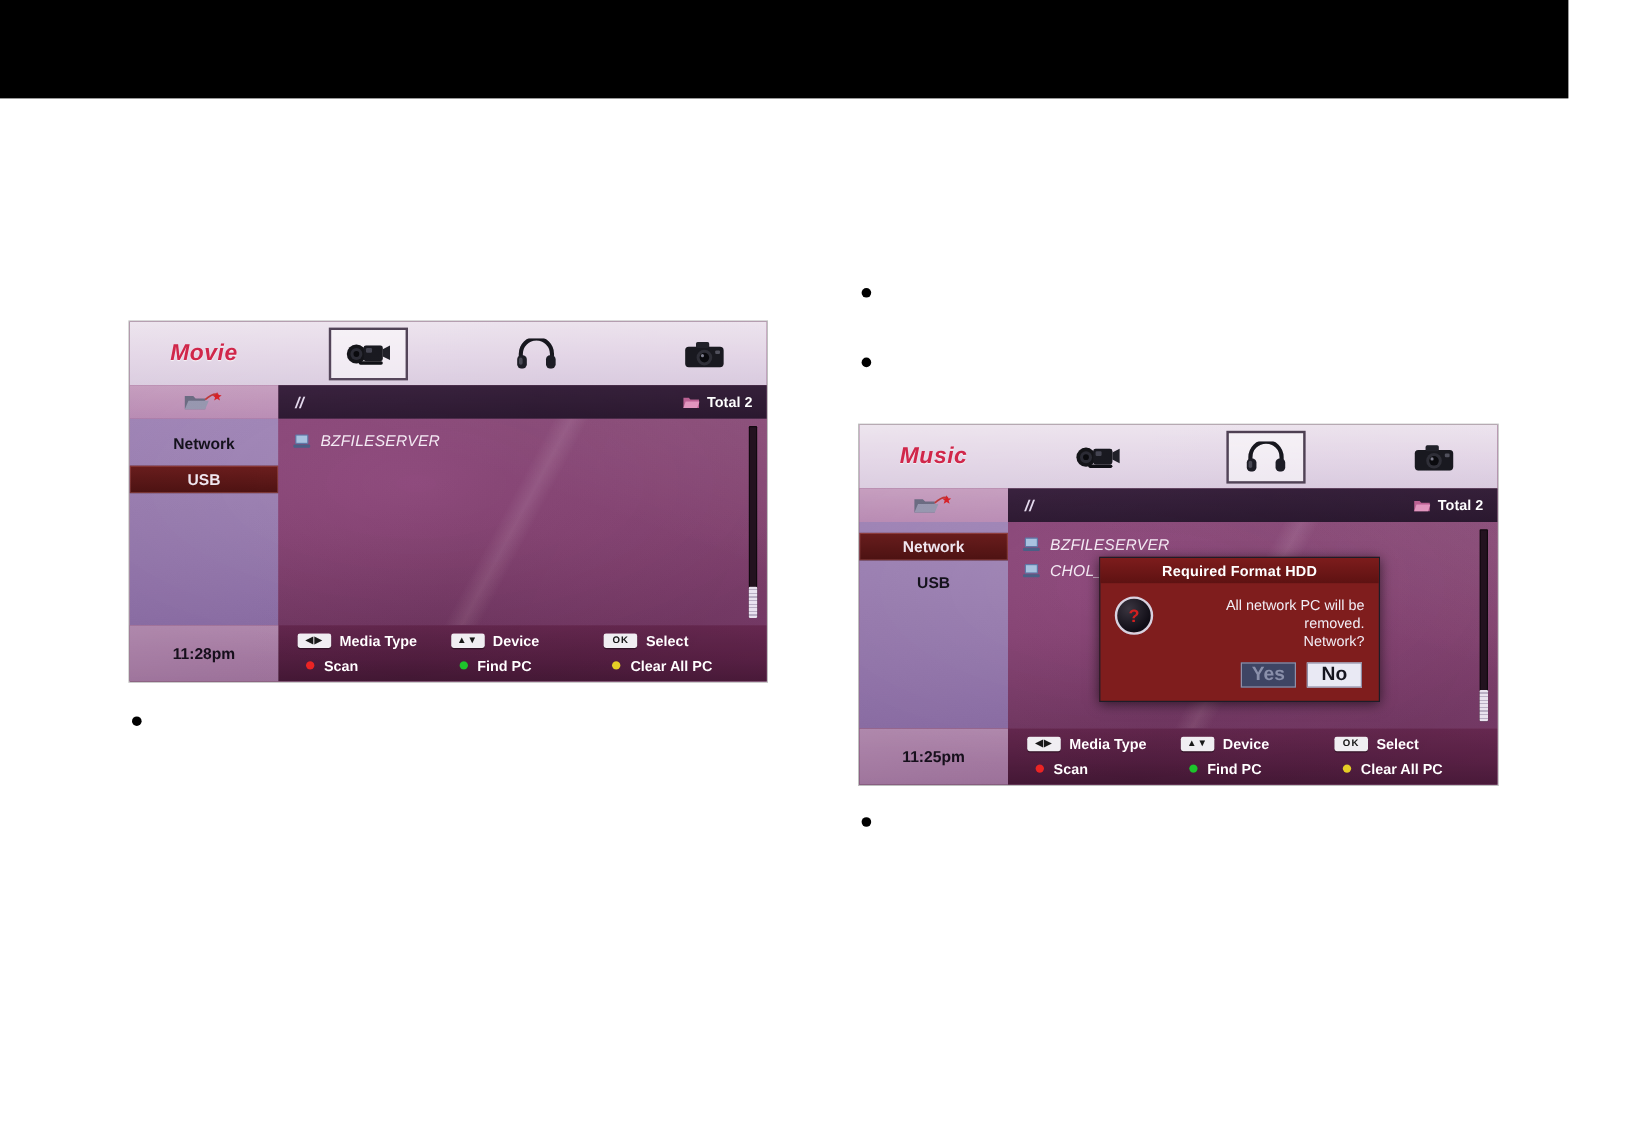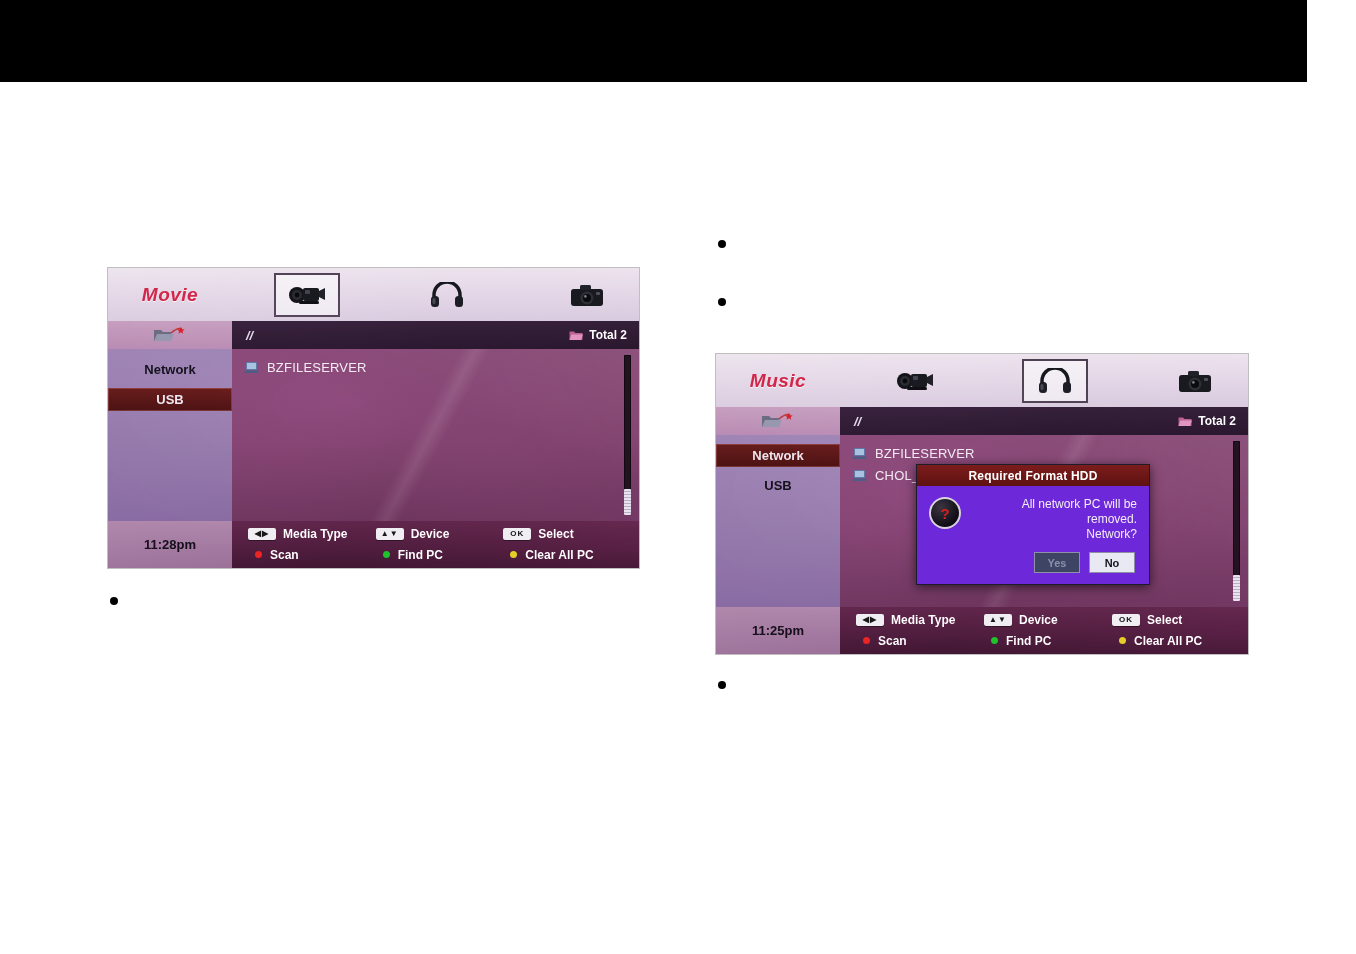--- a/index.html
+++ b/index.html
@@ -111,21 +111,21 @@
   }
   .list::before{
     content:"";position:absolute;left:0;right:0;top:0;bottom:0;
     background:linear-gradient(118deg, transparent 46%, rgba(255,255,255,0.10) 49%, transparent 52%);
     pointer-events:none;
   }
   .row{
     display:flex;align-items:center;gap:8px;height:20px;margin-bottom:2px;
     position:relative;z-index:2;
   }
-  .row-label{color:#f4eaf4;font-size:13px;letter-spacing:0.2px;}
+  .row-label{color:#f4eaf4;font-size:13px;letter-spacing:0.2px;font-style:italic;}
 
   
   .sb{
     position:absolute;right:8px;top:6px;bottom:6px;width:7px;
     background:#23121f;border-radius:1px;z-index:3;
     box-shadow:inset 0 0 0 1px rgba(0,0,0,0.5);
   }
   .sb-thumb{
     position:absolute;left:0;right:0;bottom:0;height:26px;
     background:repeating-linear-gradient(180deg,#e9e2ef 0 2px,#b9aec4 2px 3px);
@@ -153,21 +153,21 @@
     border-radius:2px;padding:1px 4px;line-height:10px;letter-spacing:1px;
     display:inline-flex;align-items:center;min-width:20px;justify-content:center;
     box-shadow:0 1px 0 rgba(0,0,0,0.4);
   }
   .dot{width:7px;height:7px;border-radius:50%;display:inline-block;margin-left:7px;}
   .hint.r2 .lbl{margin-left:1px;}
 
   
   .modal{
     position:absolute;left:200px;top:110px;width:232px;
-    background:#6d28d9;border:1px solid #1e1c28;z-index:20;
+    background:#7f1d1d;border:1px solid #1e1c28;z-index:20;
     box-shadow:0 2px 10px rgba(0,0,0,0.6);
   }
   .modal-title{
     height:21px;display:flex;align-items:center;justify-content:center;
     background:linear-gradient(180deg,#7d1c1c 0%,#5e1212 100%);
     color:#ffffff;font-size:12px;font-weight:bold;letter-spacing:0.2px;
   }
   .modal-body{
     display:flex;gap:10px;padding:11px 12px 6px 12px;
   }
@@ -176,21 +176,21 @@
     background:radial-gradient(circle at 35% 30%,#3a3540,#100d16 70%);
     border:2px solid #d8d2e0;display:flex;align-items:center;
     justify-content:center;color:#d32020;font-size:15px;font-weight:bold;
   }
   .modal-msg{color:#f2eef6;font-size:12px;line-height:15px;text-align:right;}
   .modal-btns{
     display:flex;justify-content:flex-end;gap:9px;padding:4px 14px 11px 0;
   }
   .btn{
     min-width:44px;height:19px;display:flex;align-items:center;
-    justify-content:center;font-size:11px;font-weight:bold;
+    justify-content:center;font-size:16px;font-weight:bold;
     border:1px solid #8f8fa8;
   }
   .btn-yes{background:#3e4564;color:#8a90ab;}
   .btn-no{background:#e9e9f4;color:#15151f;}
 </style>
 </head>
 <body>
 
 <div class="top-band"></div>
 

